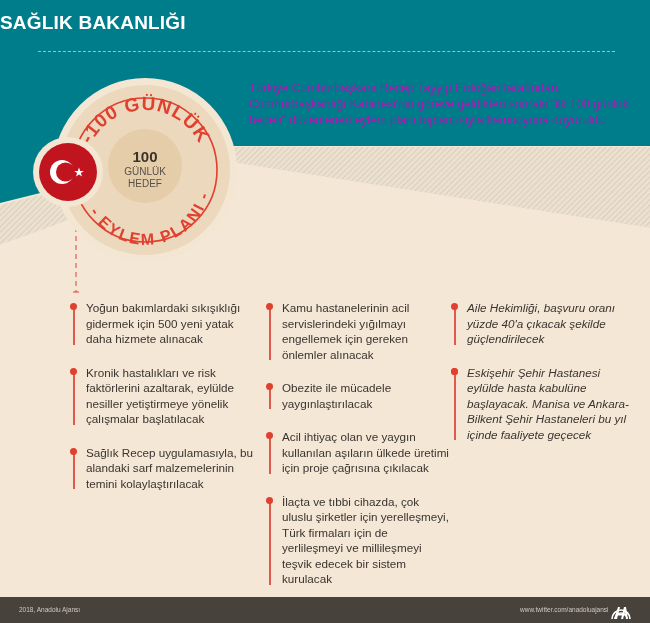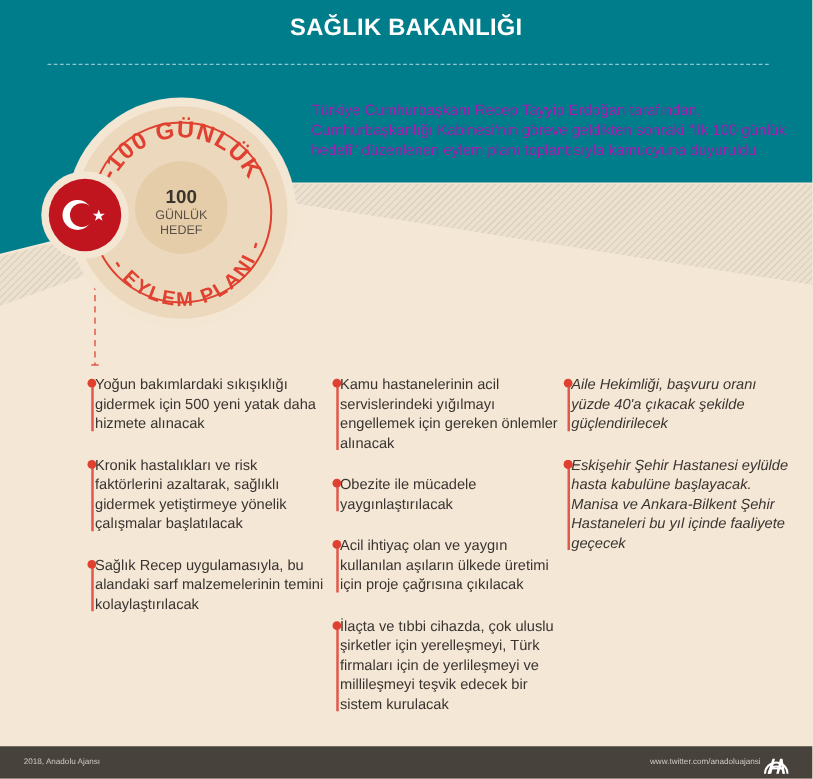--- a/index.html
+++ b/index.html
@@ -1,23 +1,23 @@
 <!DOCTYPE html>
 <html><head>
 <meta charset="utf-8">
 <style>
   html, body { margin:0; padding:0; }
   body { width:650px; height:623px; position:relative; overflow:hidden; background:#f4e7d6; font-family:"Liberation Sans", sans-serif; }
   .bg-svg { position:absolute; left:0; top:0; width:650px; height:623px; }
-  .title { position:absolute; left:0; width:650px; top:12px; text-align:center; color:#ffffff; font-weight:bold; font-size:19px; letter-spacing:0.2px; }
+  .title { position:absolute; left:0; width:650px; top:12px; color:#ffffff; font-weight:bold; font-size:19px; letter-spacing:0.2px; }
   .title-rule { position:absolute; left:38px; top:51px; width:577px; border-top:1.5px dashed #8fc6cf; }
   .intro { position:absolute; left:249px; top:80px; width:380px; color:#a21caf; font-size:12px; line-height:16px; }
   .seal { position:absolute; left:0; top:0; width:650px; height:623px; }
   .col { position:absolute; top:300px; }
-  .item { position:relative; margin-bottom:18px; color:#3a3430; font-size:11.7px; line-height:15.5px; }
+  .item { position:relative; padding-left:10px; margin-bottom:18px; color:#3a3430; font-size:11.7px; line-height:15.5px; }
   .item .bar { position:absolute; left:-3px; top:6px; bottom:2px; width:1.5px; background:#e05a4c; }
   .item .dot { position:absolute; left:-6px; top:3px; width:7px; height:7px; border-radius:50%; background:#e0402f; }
   .footer { position:absolute; left:0; top:597px; width:650px; height:26px; background:#47433c; }
   .footer .copy { position:absolute; left:19px; top:9px; color:#cfc9c0; font-size:6.5px; }
   .footer .url { position:absolute; left:520px; top:9px; color:#cfc9c0; font-size:6.5px; }
   .footer .logo { position:absolute; left:610px; top:3px; width:22px; height:20px; }
 </style>
 </head>
 <body>
 
@@ -72,21 +72,21 @@
     <circle cx="68" cy="172" r="35" fill="#f3e6d3"></circle>
     <circle cx="68" cy="172" r="29" fill="#c0141f"></circle>
     <circle cx="62" cy="172" r="12" fill="#ffffff"></circle>
     <circle cx="65.5" cy="172" r="9.5" fill="#c0141f"></circle>
     <polygon points="79,167.5 80.2,171 83.8,171 80.9,173.1 82,176.6 79,174.5 76,176.6 77.1,173.1 74.2,171 77.8,171" fill="#ffffff"></polygon>
   </g>
 </svg>
 
 <div class="col" style="left:76px; width:185px;">
   <div class="item"><span class="bar"></span><span class="dot"></span><span>Yoğun bakımlardaki sıkışıklığı gidermek için 500 yeni yatak daha hizmete alınacak</span></div>
-  <div class="item"><span class="bar"></span><span class="dot"></span><span>Kronik hastalıkları ve risk faktörlerini azaltarak, sağlıklı gidermek yetiştirmeye yönelik çalışmalar başlatılacak</span></div>
+  <div class="item"><span class="bar"></span><span class="dot"></span><span>Kronik hastalıkları ve risk faktörlerini azaltarak, eylülde nesiller yetiştirmeye yönelik çalışmalar başlatılacak</span></div>
   <div class="item"><span class="bar"></span><span class="dot"></span><span>Sağlık Recep uygulamasıyla, bu alandaki sarf malzemelerinin temini kolaylaştırılacak</span></div>
 </div>
 
 <div class="col" style="left:272px; width:180px;">
   <div class="item"><span class="bar"></span><span class="dot"></span><span>Kamu hastanelerinin acil servislerindeki yığılmayı engellemek için gereken önlemler alınacak</span></div>
   <div class="item"><span class="bar"></span><span class="dot"></span><span>Obezite ile mücadele yaygınlaştırılacak</span></div>
   <div class="item"><span class="bar"></span><span class="dot"></span><span>Acil ihtiyaç olan ve yaygın kullanılan aşıların ülkede üretimi için proje çağrısına çıkılacak</span></div>
   <div class="item"><span class="bar"></span><span class="dot"></span><span>İlaçta ve tıbbi cihazda, çok uluslu şirketler için yerelleşmeyi, Türk firmaları için de yerlileşmeyi ve millileşmeyi teşvik edecek bir sistem kurulacak</span></div>
 </div>
 

